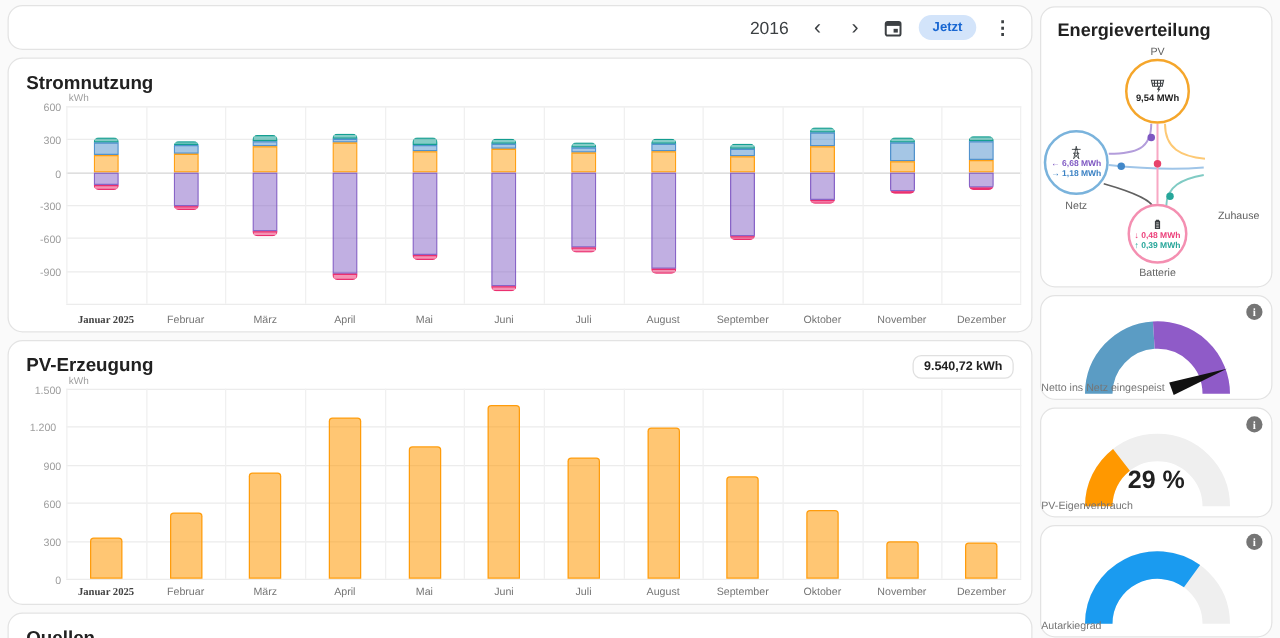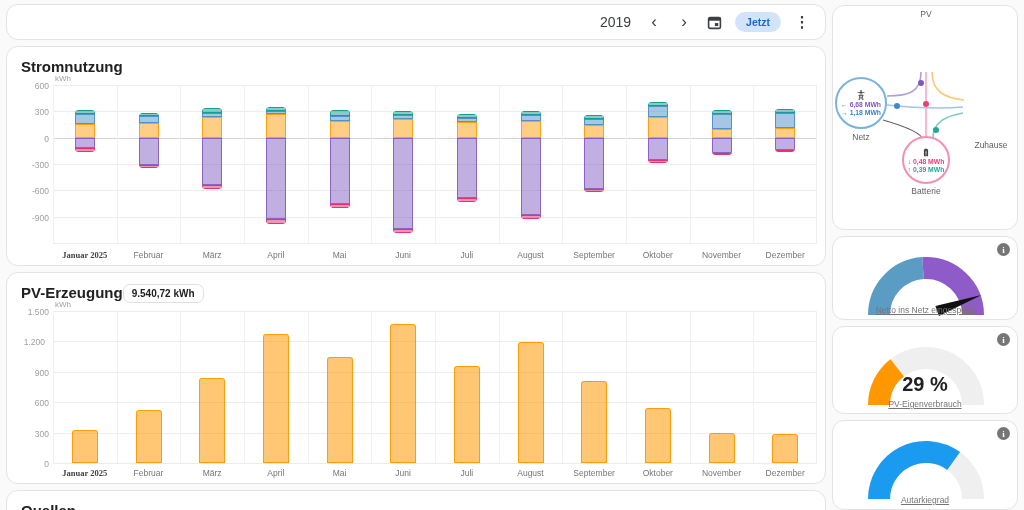--- a/index.html
+++ b/index.html
@@ -14,21 +14,21 @@
   .tb-btn { width:26px; height:26px; border:none; background:transparent; font-size:17px; color:#3c4043;
     cursor:pointer; border-radius:50%; display:flex; align-items:center; justify-content:center; }
   .pill { background:#d3e4fa; color:#1967d2; font-size:10.5px; font-weight:bold; border:none;
     padding:4px 11px; border-radius:11px; cursor:pointer; margin:0 4px; }
   .dots { font-size:15px; font-weight:bold; color:#3c4043; letter-spacing:0; }
 
   
   #usage-card { left:6px; top:46px; width:820px; height:220px; }
   #pv-card    { left:6px; top:272px; width:820px; height:212px; }
   #quellen-card { left:6px; top:490px; width:820px; height:60px; }
-  .card-head { display:flex; align-items:flex-start; padding:11px 14px 0 14px; }
+  .card-head { display:flex; align-items:flex-start; justify-content:space-between; padding:11px 14px 0 14px; }
   .card-title { font-size:15px; font-weight:bold; color:#212121; }
   .badge { font-size:10px; font-weight:bold; color:#212121; border:1px solid #e0e0e0;
     border-radius:7px; padding:3px 8px; background:#fff; white-space:nowrap; }
   .plot-wrap { position:absolute; left:0; right:0; top:0; bottom:0; }
   .plot { position:absolute; }
   .gridline-h { position:absolute; left:0; right:0; height:1px; background:#ececec; }
   .gridline-h.zero { background:#d5d5d5; }
   .gridline-v { position:absolute; top:0; bottom:0; width:1px; background:#f0f0f0; }
   .ytick { position:absolute; font-size:8.5px; color:#9e9e9e; text-align:right; width:34px; }
   .yunit { position:absolute; font-size:8px; color:#9e9e9e; }
@@ -54,31 +54,31 @@
     display:flex; flex-direction:column; align-items:center; justify-content:center; line-height:1.15; }
 
   .gauge-card { left:832px; width:186px; }
   #gauge-card-0 { top:236px; height:84px; }
   #gauge-card-1 { top:326px; height:88px; }
   #gauge-card-2 { top:420px; height:90px; }
   .gauge-svg { position:absolute; left:18px; top:4px; }
   .gauge-value { position:absolute; left:0; width:100%; text-align:center; font-weight:bold; color:#212121; }
   .gauge-value.big { font-size:20px; bottom:17px; }
   .gauge-value.med { font-size:13.5px; bottom:17px; }
-  .gauge-label { position:absolute; left:0; bottom:4px; width:100%; text-align:center;
-    font-size:8.5px; color:#757575;text-decoration:underline; }
+  .gauge-label { position:absolute; left:0; bottom:4px; width:100%; 
+    font-size:8.5px; color:#757575; }
   .info-btn { position:absolute; top:6px; right:7px; width:13px; height:13px; border-radius:50%;
     background:#757575; color:#fff; font-size:9px; font-weight:bold; display:flex; align-items:center;
     justify-content:center; cursor:pointer; border:none; font-family:"Liberation Serif", serif; }
 </style>
 </head>
 <body>
 
 <div class="card" id="topbar">
-  <span class="tb-year">2019</span>
+  <span class="tb-year">2016</span>
   <button class="tb-btn">‹</button>
   <button class="tb-btn">›</button>
   <button class="tb-btn">
     <svg width="15" height="15" viewBox="0 0 16 16">
       <rect x="1.7" y="2.7" width="12.6" height="11.6" rx="1.6" fill="none" stroke="#3c4043" stroke-width="1.7"></rect>
       <rect x="1.7" y="2.7" width="12.6" height="3.4" fill="#3c4043"></rect>
       <rect x="8.4" y="8.6" width="3.6" height="3.2" fill="#3c4043"></rect>
     </svg>
   </button>
   <button class="pill">Jetzt</button>
@@ -304,35 +304,43 @@
     </div>
 </div>
 
 <div class="card" id="quellen-card">
   <div class="card-head">
     <span class="card-title">Quellen</span>
   </div>
 </div>
 
 <div class="card" id="dist-card">
+  <span class="card-title">Energieverteilung</span>
   <div id="diagram">
     <svg class="flows" width="186" height="190" viewBox="0 0 186 190">
       <path d="M88,64 C88,84 76,88 54,88" fill="none" stroke="#b39ddb" stroke-width="1.6"></path>
       <path d="M99,64 C99,84 112,90 131,92" fill="none" stroke="#fdc975" stroke-width="1.6"></path>
       <path d="M54,97 C82,100 106,101 130,99" fill="none" stroke="#9fc5e8" stroke-width="1.6"></path>
       <path d="M93,64 L93,128" fill="none" stroke="#f8a8c4" stroke-width="1.6"></path>
       <path d="M50,112 C78,120 89,126 90,132" fill="none" stroke="#616161" stroke-width="1.3"></path>
       <path d="M100,130 C100,114 113,108 130,105" fill="none" stroke="#80cbc4" stroke-width="1.6"></path>
       <circle cx="88" cy="75" r="3" fill="#7e57c2"></circle>
       <circle cx="64" cy="98" r="3" fill="#4288c9"></circle>
       <circle cx="93" cy="96" r="3" fill="#e8436b"></circle>
       <circle cx="103" cy="122" r="3" fill="#26a69a"></circle>
     </svg>
 
     <span class="node-label" style="left:58px; top:1px;">PV</span>
+    <div class="node" style="left:67px; top:12px; width:52px; height:52px; border:2px solid #f5a62b;">
+      <svg width="14" height="13" viewBox="0 0 24 24">
+        <path d="M3 4 H21 L19 13 H5 Z M7.5 4 v9 M12 4 v9 M16.5 4 v9 M4 8.5 H20" fill="none" stroke="#3c4043" stroke-width="1.6"></path>
+        <path d="M14 13 l-3 5 h2.4 l-1.4 5 4.6-6.4 h-2.4 l2.2-3.6 z" fill="#3c4043"></path>
+      </svg>
+      <span class="node-val">9,54 MWh</span>
+    </div>
 
     <div class="node" style="left:2px; top:69px; width:52px; height:52px; border:2px solid #7ab3dc;">
       <svg width="12" height="12" viewBox="0 0 24 24">
         <path d="M8 22 L12 2 L16 22 M9.2 7 H14.8 M7.5 13 H16.5 M7.5 13 L16.5 22 M16.5 13 L7.5 22 M5 7 H19" fill="none" stroke="#3c4043" stroke-width="1.4"></path>
       </svg>
       <span class="node-sub" style="color:#7e57c2;">← 6,68 MWh</span>
       <span class="node-sub" style="color:#3b82c4;">→ 1,18 MWh</span>
     </div>
     <span class="node-label" style="left:-7px; top:124px;">Netz</span>
 

